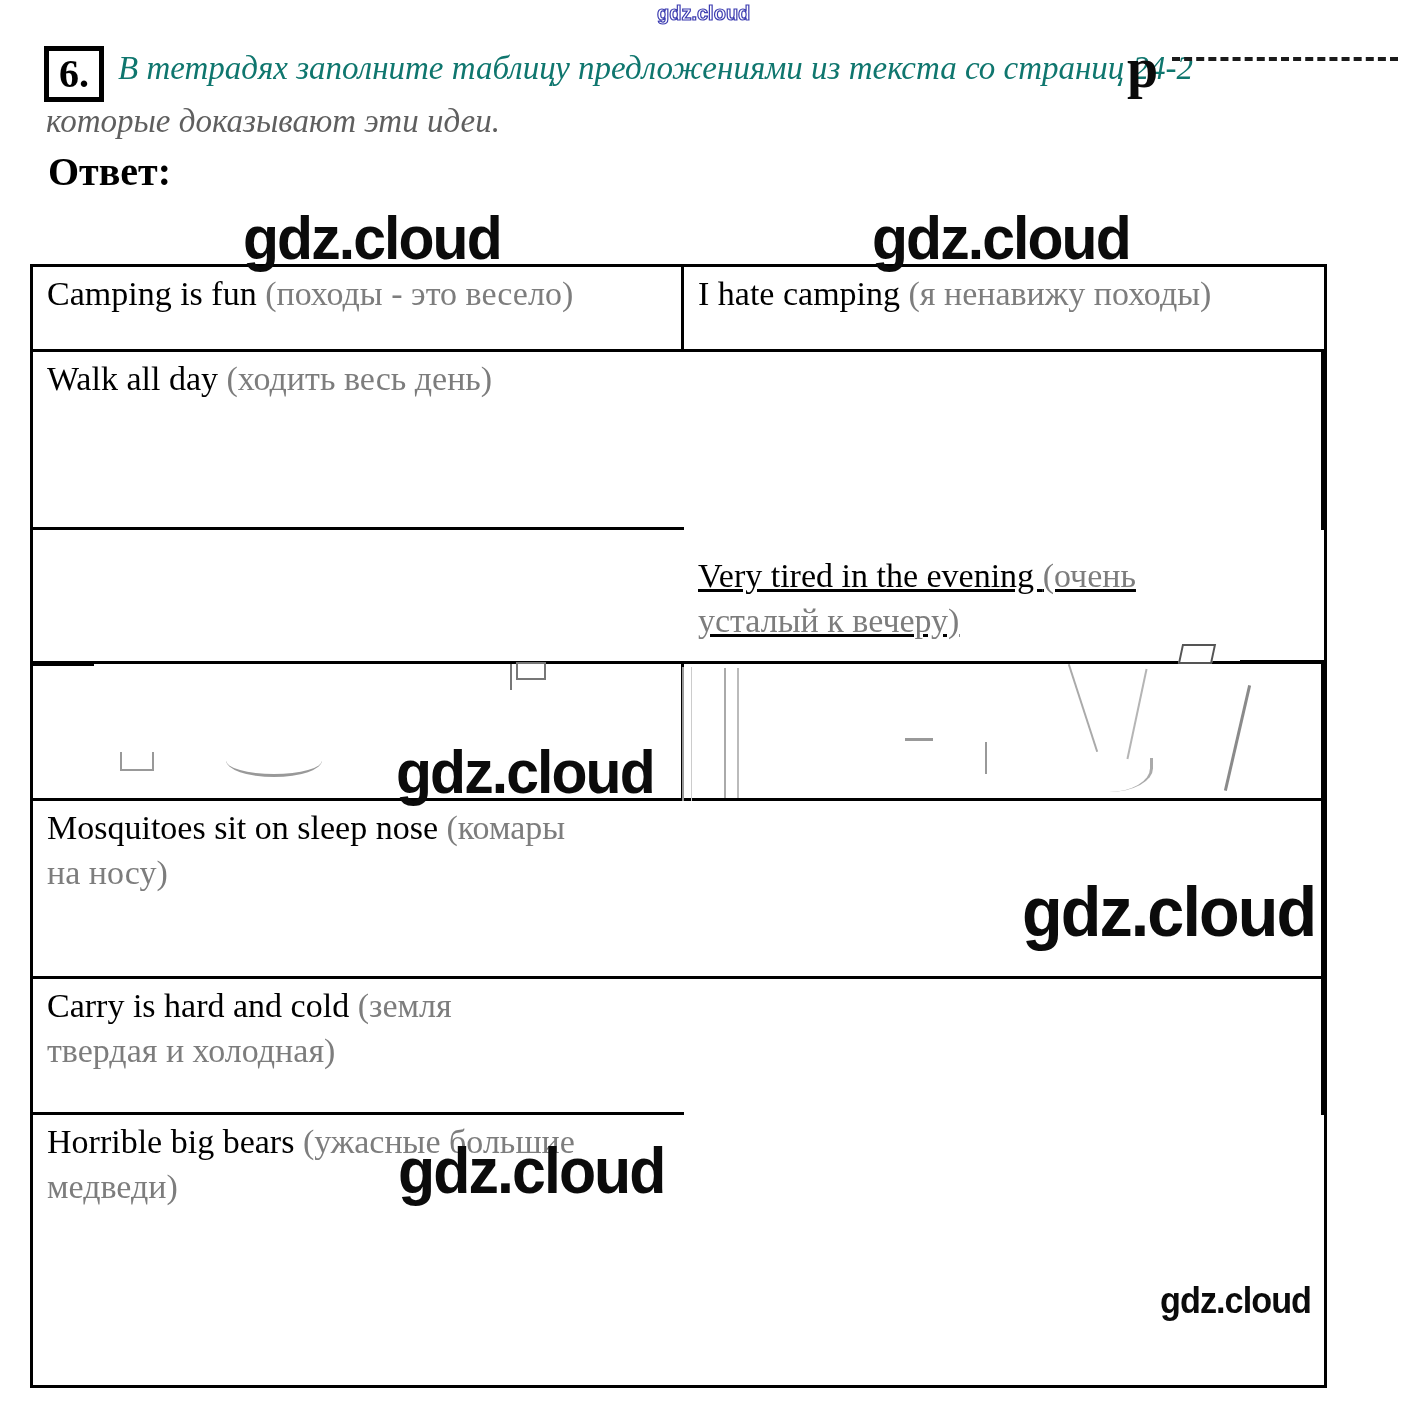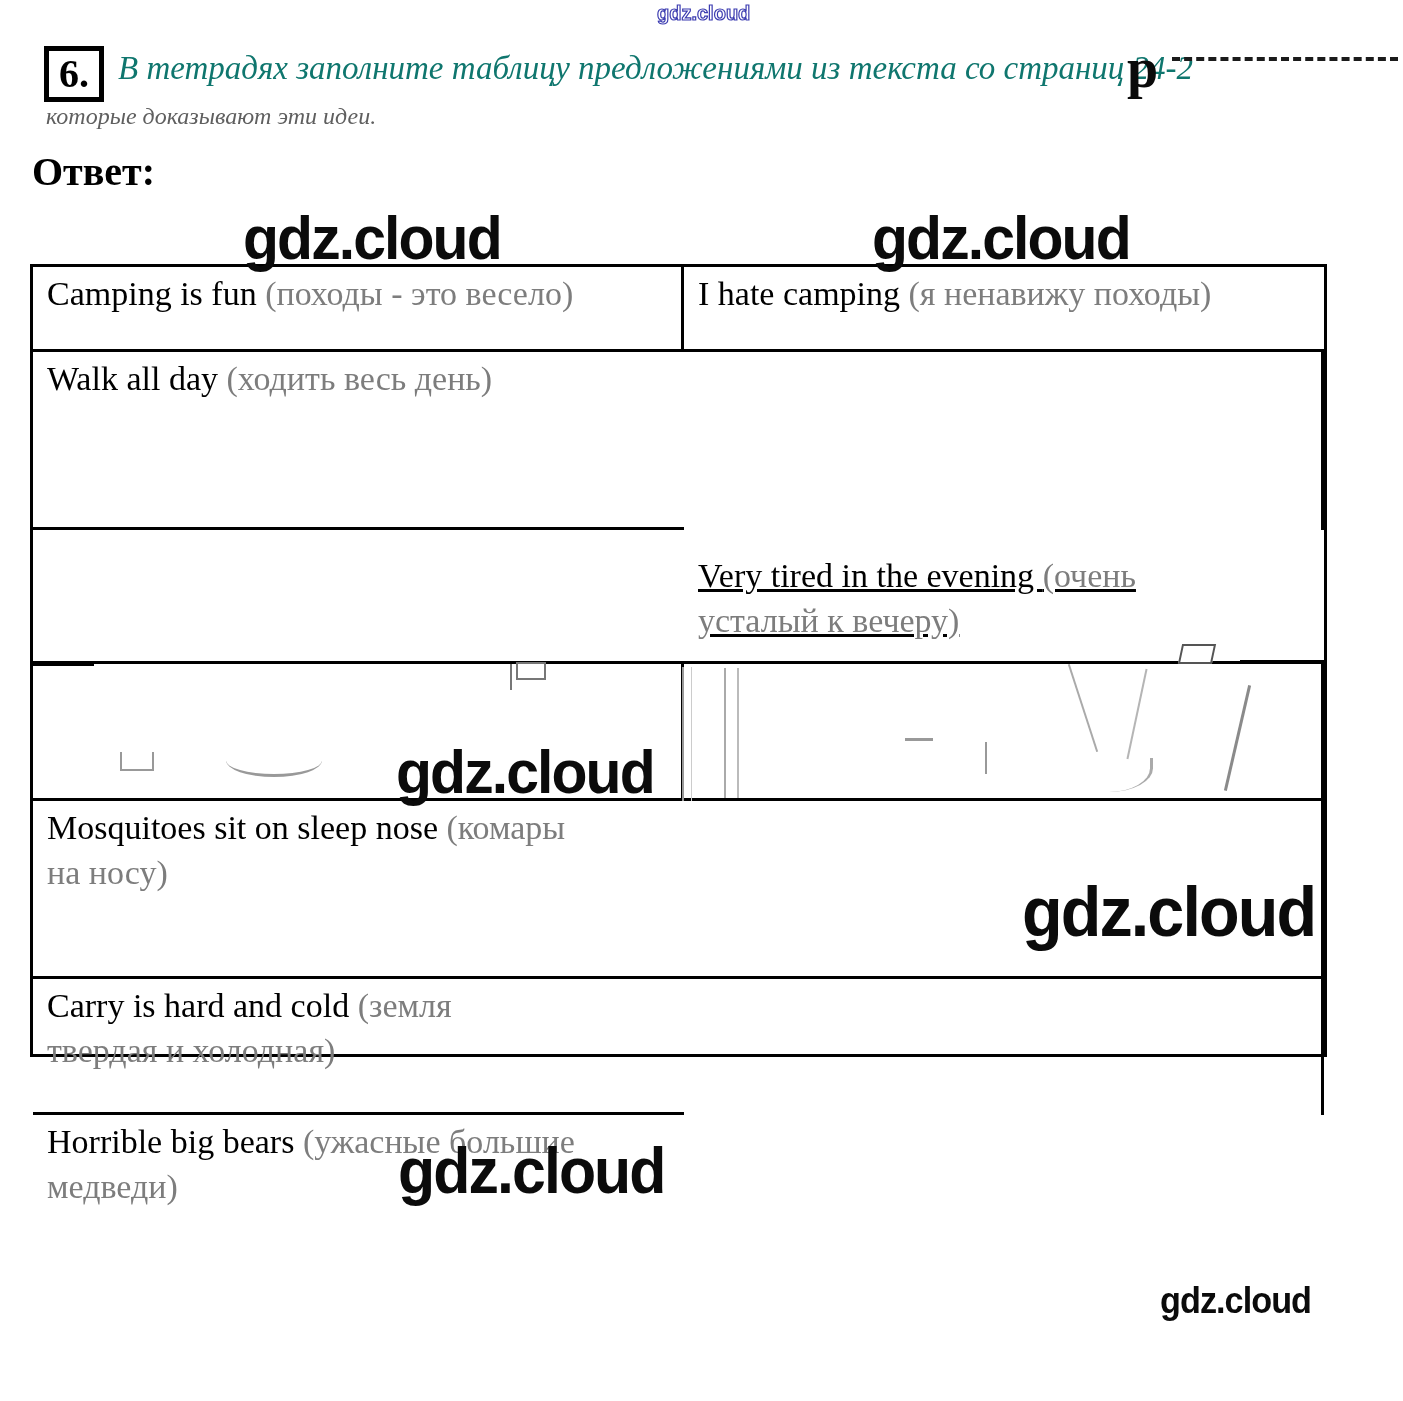--- a/index.html
+++ b/index.html
@@ -2,26 +2,26 @@
 <html><head>
 <meta charset="utf-8">
 <style>
   html,body{margin:0;padding:0;background:#ffffff;}
   .page{position:relative;width:1403px;height:1401px;background:#fff;overflow:hidden;
         font-family:"Liberation Serif", serif;}
   
   .task-box{position:absolute;left:44px;top:46px;width:60px;height:56px;border:5px solid #000;
             box-sizing:border-box;text-align:center;font-weight:bold;font-size:40px;line-height:46px;color:#000;}
   .instr1{position:absolute;left:118px;top:50px;font-style:italic;font-size:33px;color:#0f766e;white-space:nowrap;}
-  .instr2{position:absolute;left:46px;top:103px;font-style:italic;font-size:24px;color:#5f5f5f;white-space:nowrap;}
+  .instr2{position:absolute;left:46px;top:103px;font-style:italic;font-size:33px;color:#5f5f5f;white-space:nowrap;}
   .instr-glyph{position:absolute;left:1127px;top:36px;font-weight:bold;font-size:56px;color:#0a0a0a;}
   .instr-dashes{position:absolute;left:1172px;top:57px;width:226px;height:0;border-top:4px dashed #1b1b1b;}
-  .answer{position:absolute;left:32px;top:148px;font-weight:bold;font-size:40px;color:#000;}
+  .answer{position:absolute;left:48px;top:148px;font-weight:bold;font-size:40px;color:#000;}
   
-  .tbl{position:absolute;left:30px;top:264px;width:1297px;height:793px;box-sizing:border-box;
+  .tbl{position:absolute;left:30px;top:264px;width:1297px;height:1124px;box-sizing:border-box;
        border:3px solid #000;display:grid;grid-template-columns:651px 1fr;
        grid-template-rows:85px 178px 134px 137px 178px 136px 133px auto;}
   .c{box-sizing:border-box;padding:5px 12px 0 14px;font-size:34px;line-height:1.32;
      white-space:pre-wrap;overflow:hidden;}
   .cl{border-right:3px solid #000;}
   .cl.nodiv{border-right:none;}
   .bb{border-bottom:3px solid #000;}
   .pad-top{padding-top:24px;text-decoration:underline;}
   .en{color:#000;}
   .ru{color:#7d7d7d;}

